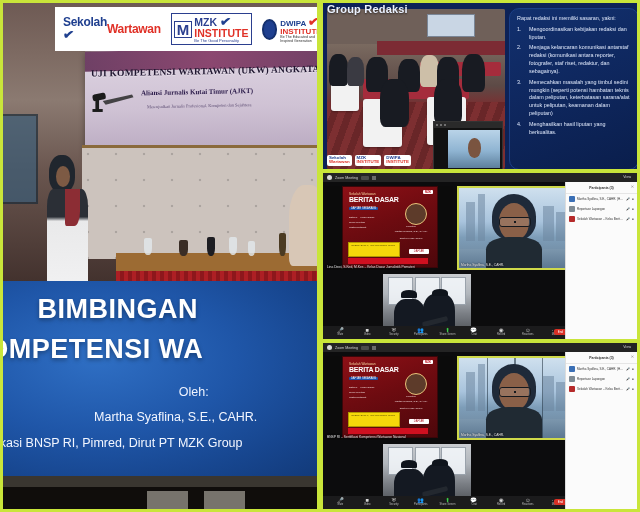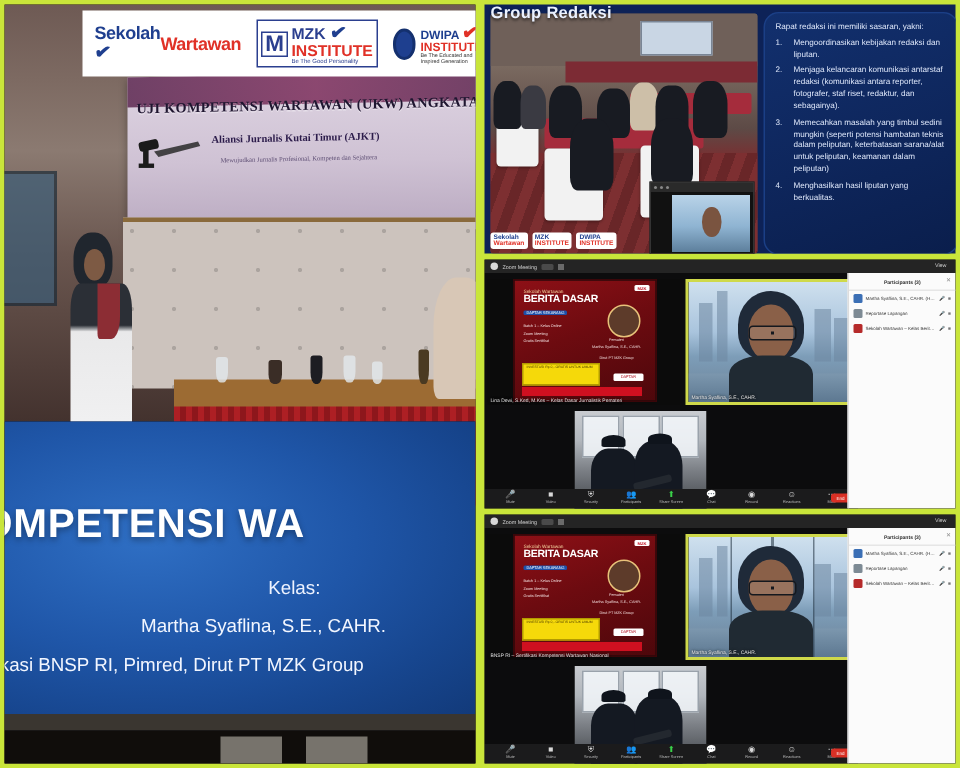--- a/index.html
+++ b/index.html
@@ -216,22 +216,23 @@
       <div class="sem-speaker">
         <div class="sem-head"></div>
         <div class="sem-face"></div>
         <div class="sem-body"></div>
         <div class="sem-scarf"></div>
       </div>
       <div class="sem-person" style="position:absolute;left:91%;top:36%;width:12%;height:16%;background:#d8c7b6;border-radius:40% 40% 10% 10%;"></div>
 
       <div class="sem-bottomdark"></div>
       <div class="sem-slide"></div>
+      <div class="slide-t1">BIMBINGAN</div>
       <div class="slide-t2">OMPETENSI WA</div>
-      <div class="slide-oleh">Kelas:</div>
+      <div class="slide-oleh">Oleh:</div>
       <div class="slide-name">Martha Syaflina, S.E., CAHR.</div>
       <div class="slide-role">fikasi BNSP RI, Pimred, Dirut PT MZK Group</div>
       <div class="sem-deskedge"></div>
       <div class="sem-foot"></div>
       <div class="sem-lap" style="left:46%;width:13%;"></div>
       <div class="sem-lap" style="left:64%;width:13%;"></div>
     </div>
 
     <div class="logobar">
       <div class="logo lg-sw">

